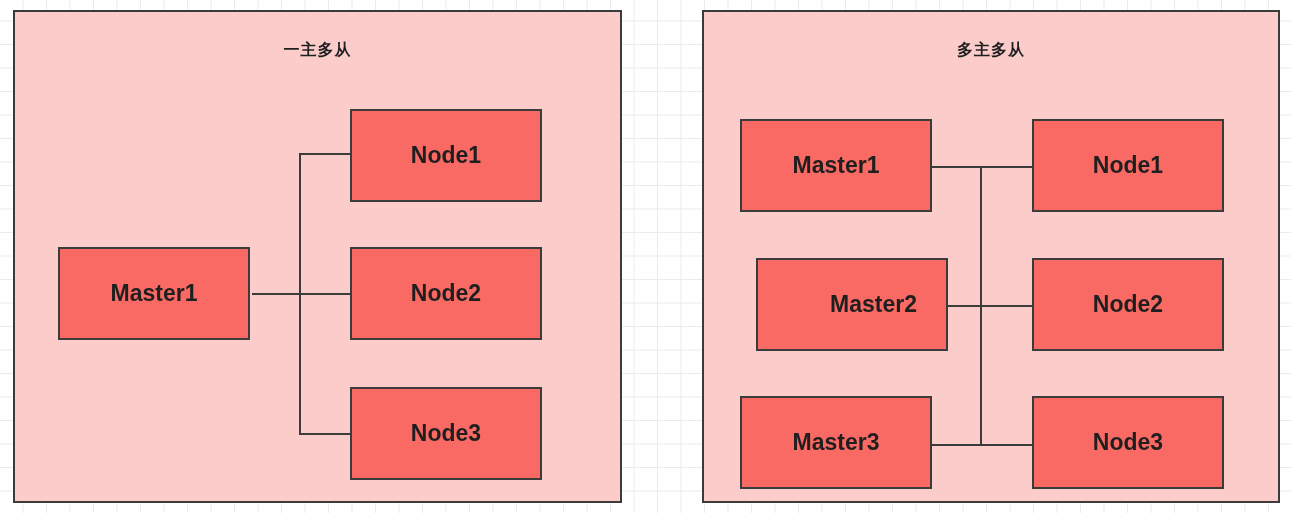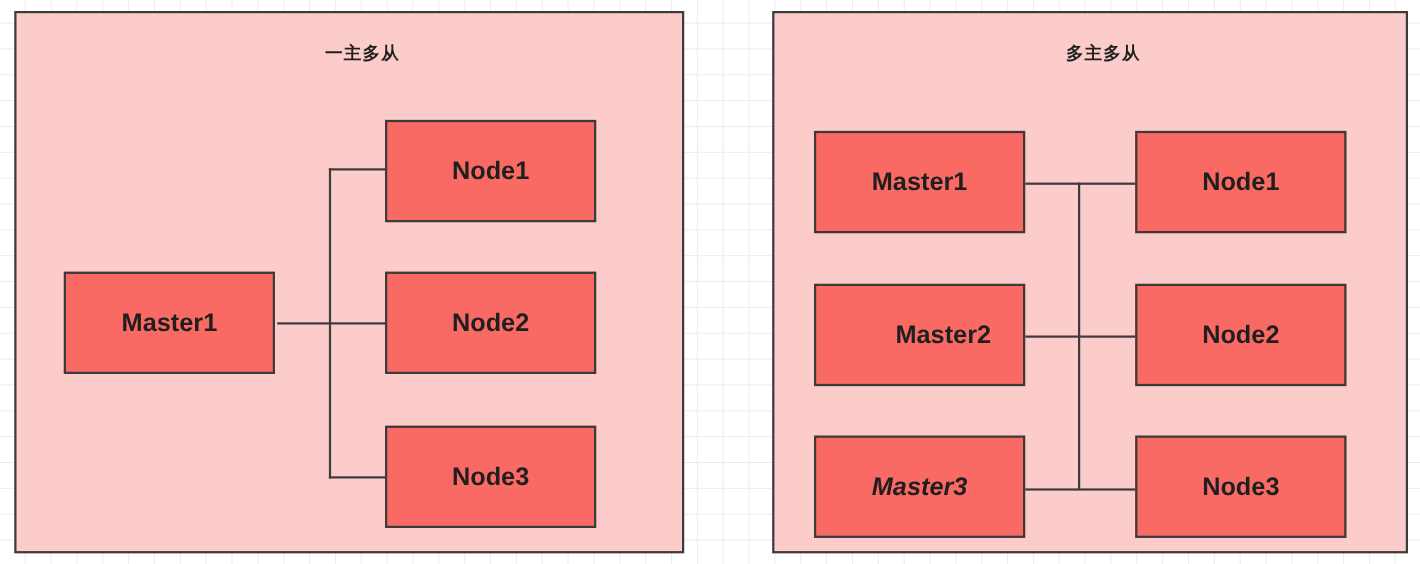--- a/index.html
+++ b/index.html
@@ -32,21 +32,20 @@
     top: 30px;
     left: 0;
     width: 100%;
     text-align: center;
     font-size: 16px;
     font-weight: bold;
     color: #1f1f1f;
     letter-spacing: 1px;
     line-height: 1;
     pointer-events: none;
-    padding-left: 12px;
   }
   .node-box {
     position: absolute;
     background: #fa6a64;
     border: 2px solid #3b3b3b;
     box-sizing: border-box;
     display: flex;
     align-items: center;
     justify-content: center;
     width: 192px;
@@ -108,25 +107,25 @@
     <div class="edge edge-h" style="left:228px; top:154px; width:101px;"></div>
 
     <div class="edge edge-h" style="left:228px; top:293px; width:101px;"></div>
 
     <div class="edge edge-h" style="left:228px; top:432px; width:101px;"></div>
 
     <div class="node-box" style="left:36px; top:107px;">
       <span class="node-label">Master1</span>
     </div>
 
-    <div class="node-box" style="left:36px; top:246px;padding-left:43px;">
+    <div class="node-box" style="left:52px; top:246px;padding-left:43px;">
       <span class="node-label">Master2</span>
     </div>
 
-    <div class="node-box" style="left:36px; top:384px;font-style:italic;">
+    <div class="node-box" style="left:36px; top:384px;">
       <span class="node-label">Master3</span>
     </div>
 
     <div class="node-box" style="left:328px; top:107px;">
       <span class="node-label">Node1</span>
     </div>
 
     <div class="node-box" style="left:328px; top:246px;">
       <span class="node-label">Node2</span>
     </div>

